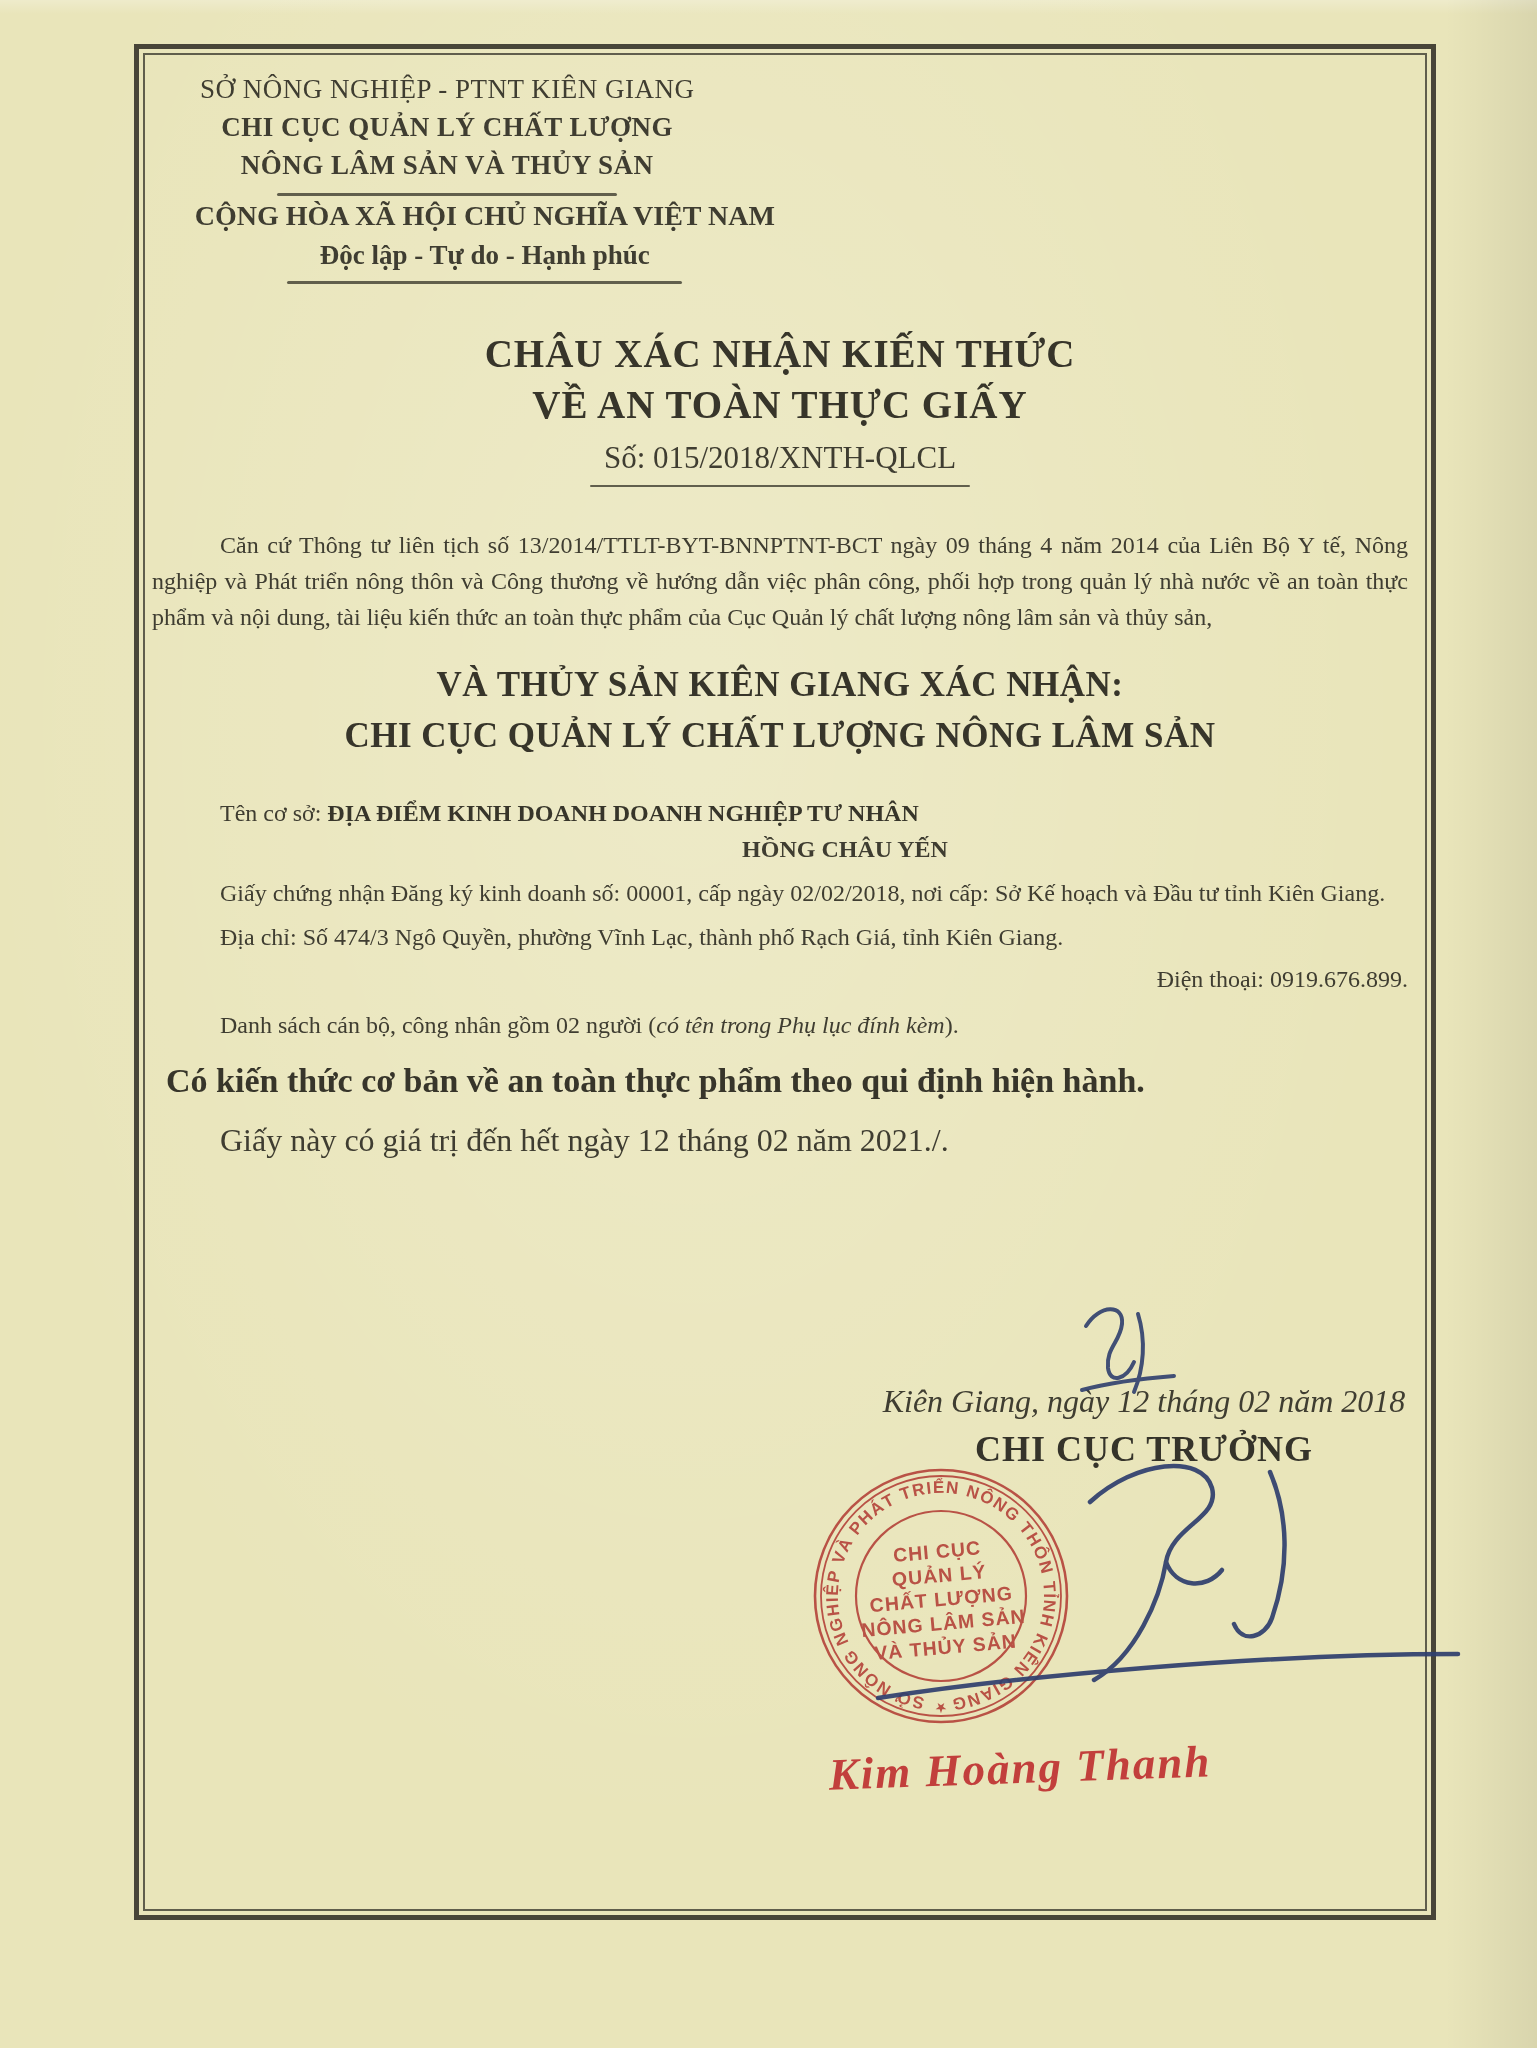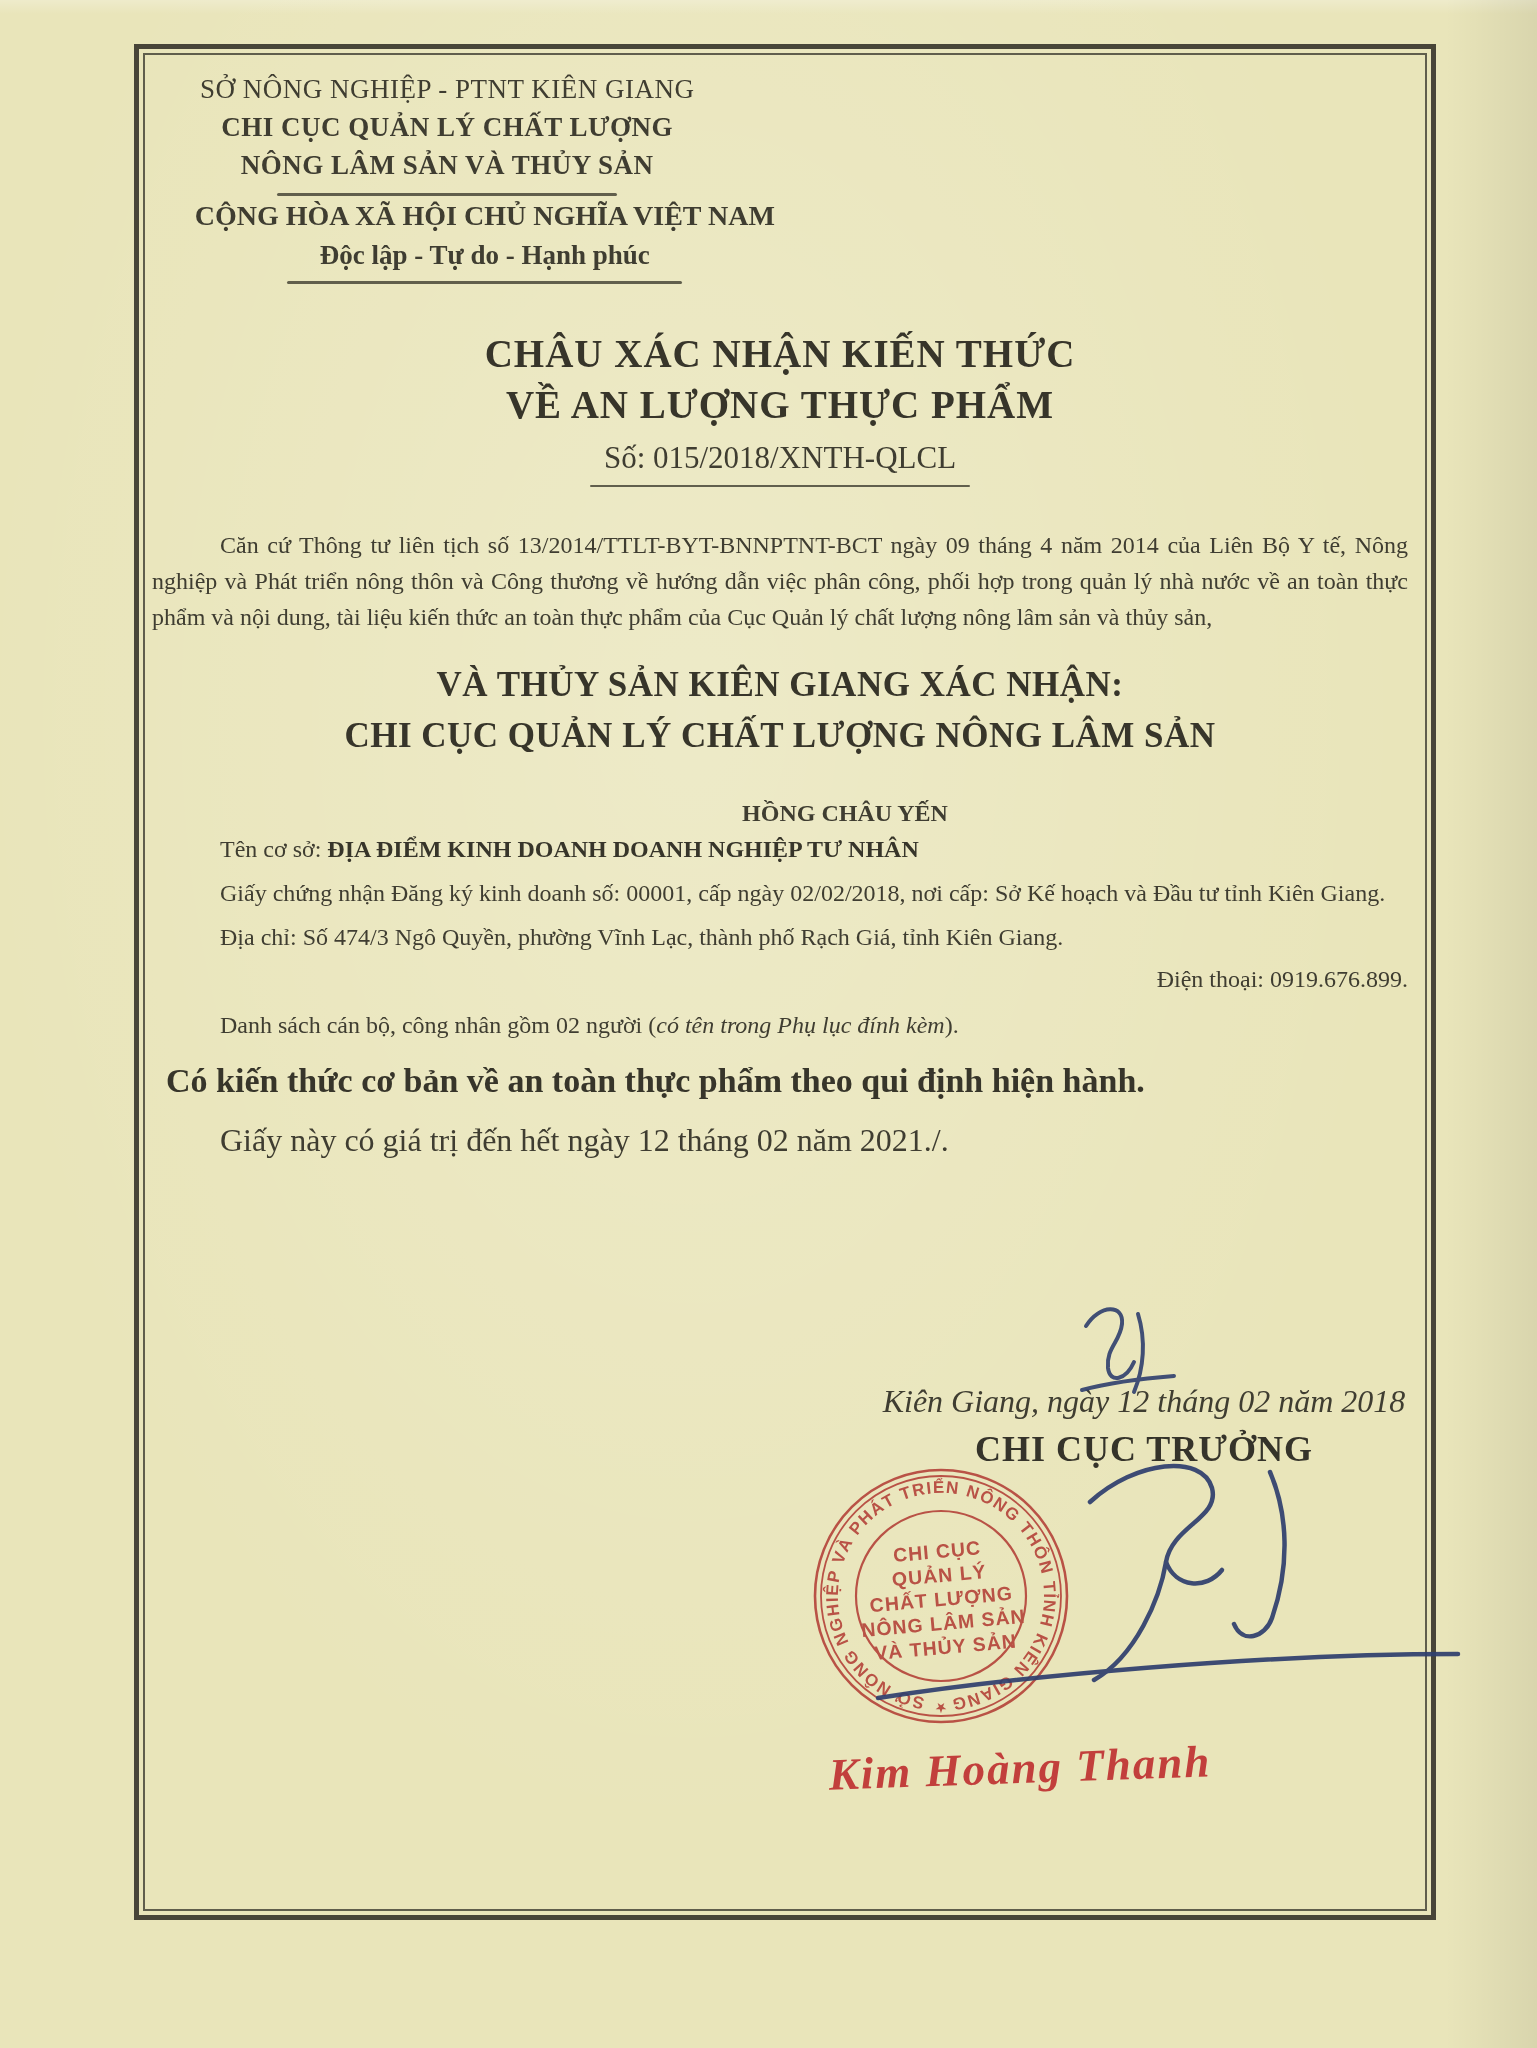--- a/index.html
+++ b/index.html
@@ -95,35 +95,35 @@
       </div>
       <div class="hdr-right">
         <div class="l1">CỘNG HÒA XÃ HỘI CHỦ NGHĨA VIỆT NAM</div>
         <div class="l2">Độc lập - Tự do - Hạnh phúc</div>
         <div class="rule rule-right"></div>
       </div>
     </div>
 
     <div class="title">
       <div class="t1">CHÂU XÁC NHẬN KIẾN THỨC</div>
-      <div class="t2">VỀ AN LƯỢNG THỰC PHẨM</div>
+      <div class="t2">VỀ AN TOÀN THỰC GIẤY</div>
       <div class="num">Số: 015/2018/XNTH-QLCL</div>
       <div class="rule rule-num"></div>
     </div>
 
     <div class="para p-legal">Căn cứ Thông tư liên tịch số 13/2014/TTLT-BYT-BNNPTNT-BCT ngày 09 tháng 4 năm 2014 của Liên Bộ Y tế, Nông nghiệp và Phát triển nông thôn và Công thương về hướng dẫn việc phân công, phối hợp trong quản lý nhà nước về an toàn thực phẩm và nội dung, tài liệu kiến thức an toàn thực phẩm của Cục Quản lý chất lượng nông lâm sản và thủy sản,</div>
 
     <div class="sec-head">
       <div>VÀ THỦY SẢN KIÊN GIANG XÁC NHẬN:</div>
       <div>CHI CỤC QUẢN LÝ CHẤT LƯỢNG NÔNG LÂM SẢN</div>
     </div>
 
     <div class="facility">
+      <div class="para"><span>Tên cơ sở: </span><b>ĐỊA ĐIỂM KINH DOANH DOANH NGHIỆP TƯ NHÂN</b></div>
       <div class="para f2">HỒNG CHÂU YẾN</div>
-      <div class="para"><span>Tên cơ sở: </span><b>ĐỊA ĐIỂM KINH DOANH DOANH NGHIỆP TƯ NHÂN</b></div>
     </div>
 
     <div class="para p-reg">Giấy chứng nhận Đăng ký kinh doanh số: 00001, cấp ngày 02/02/2018, nơi cấp: Sở Kế hoạch và Đầu tư tỉnh Kiên Giang.</div>
 
     <div class="para p-addr">Địa chỉ: Số 474/3 Ngô Quyền, phường Vĩnh Lạc, thành phố Rạch Giá, tỉnh Kiên Giang.</div>
 
     <div class="para p-phone">Điện thoại: 0919.676.899.</div>
 
     <div class="para p-staff"><span>Danh sách cán bộ, công nhân gồm 02 người (</span><i>có tên trong Phụ lục đính kèm</i><span>).</span></div>
 

